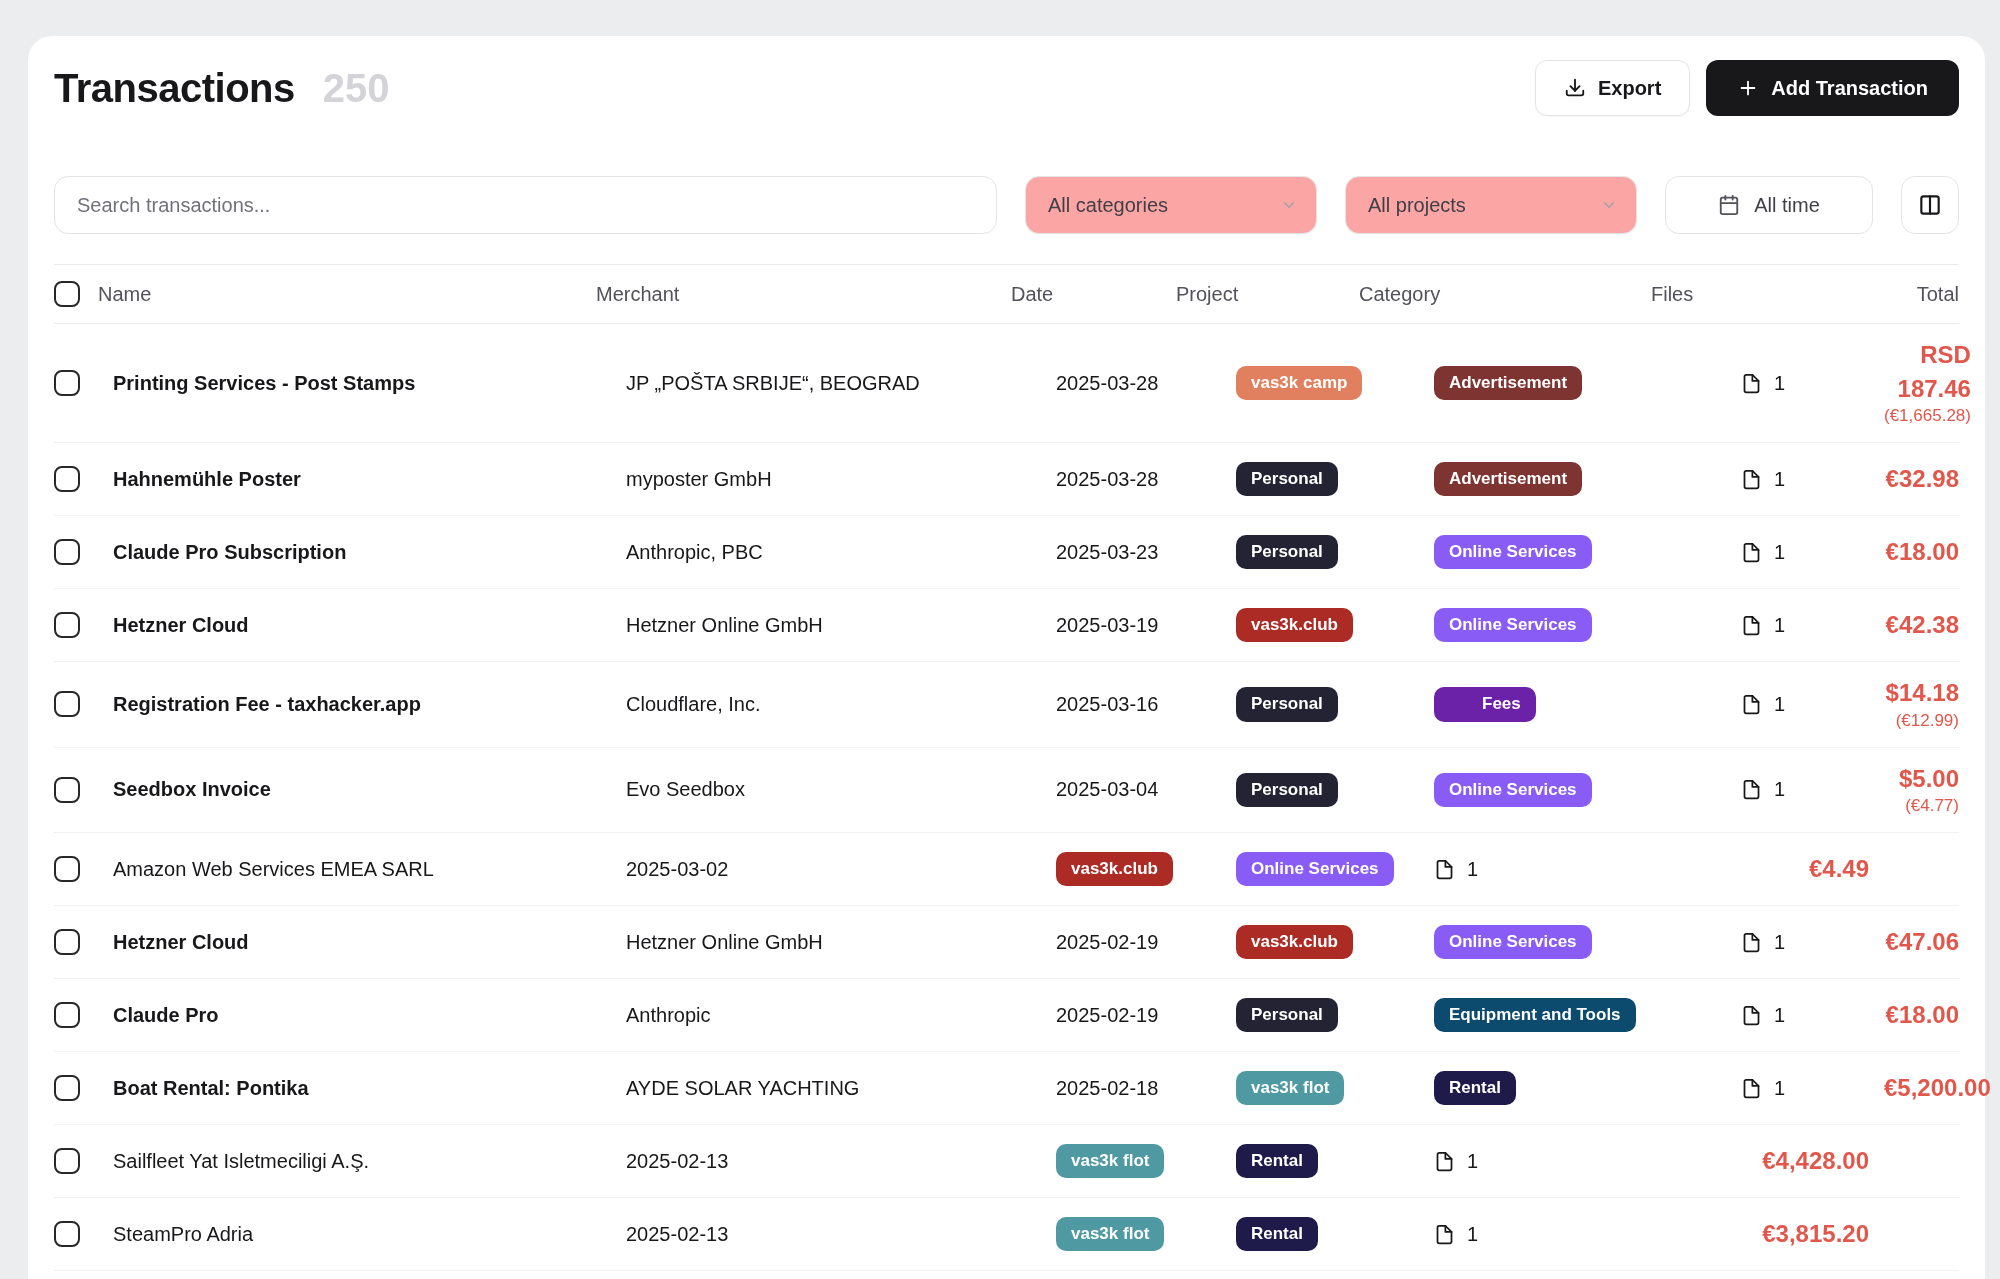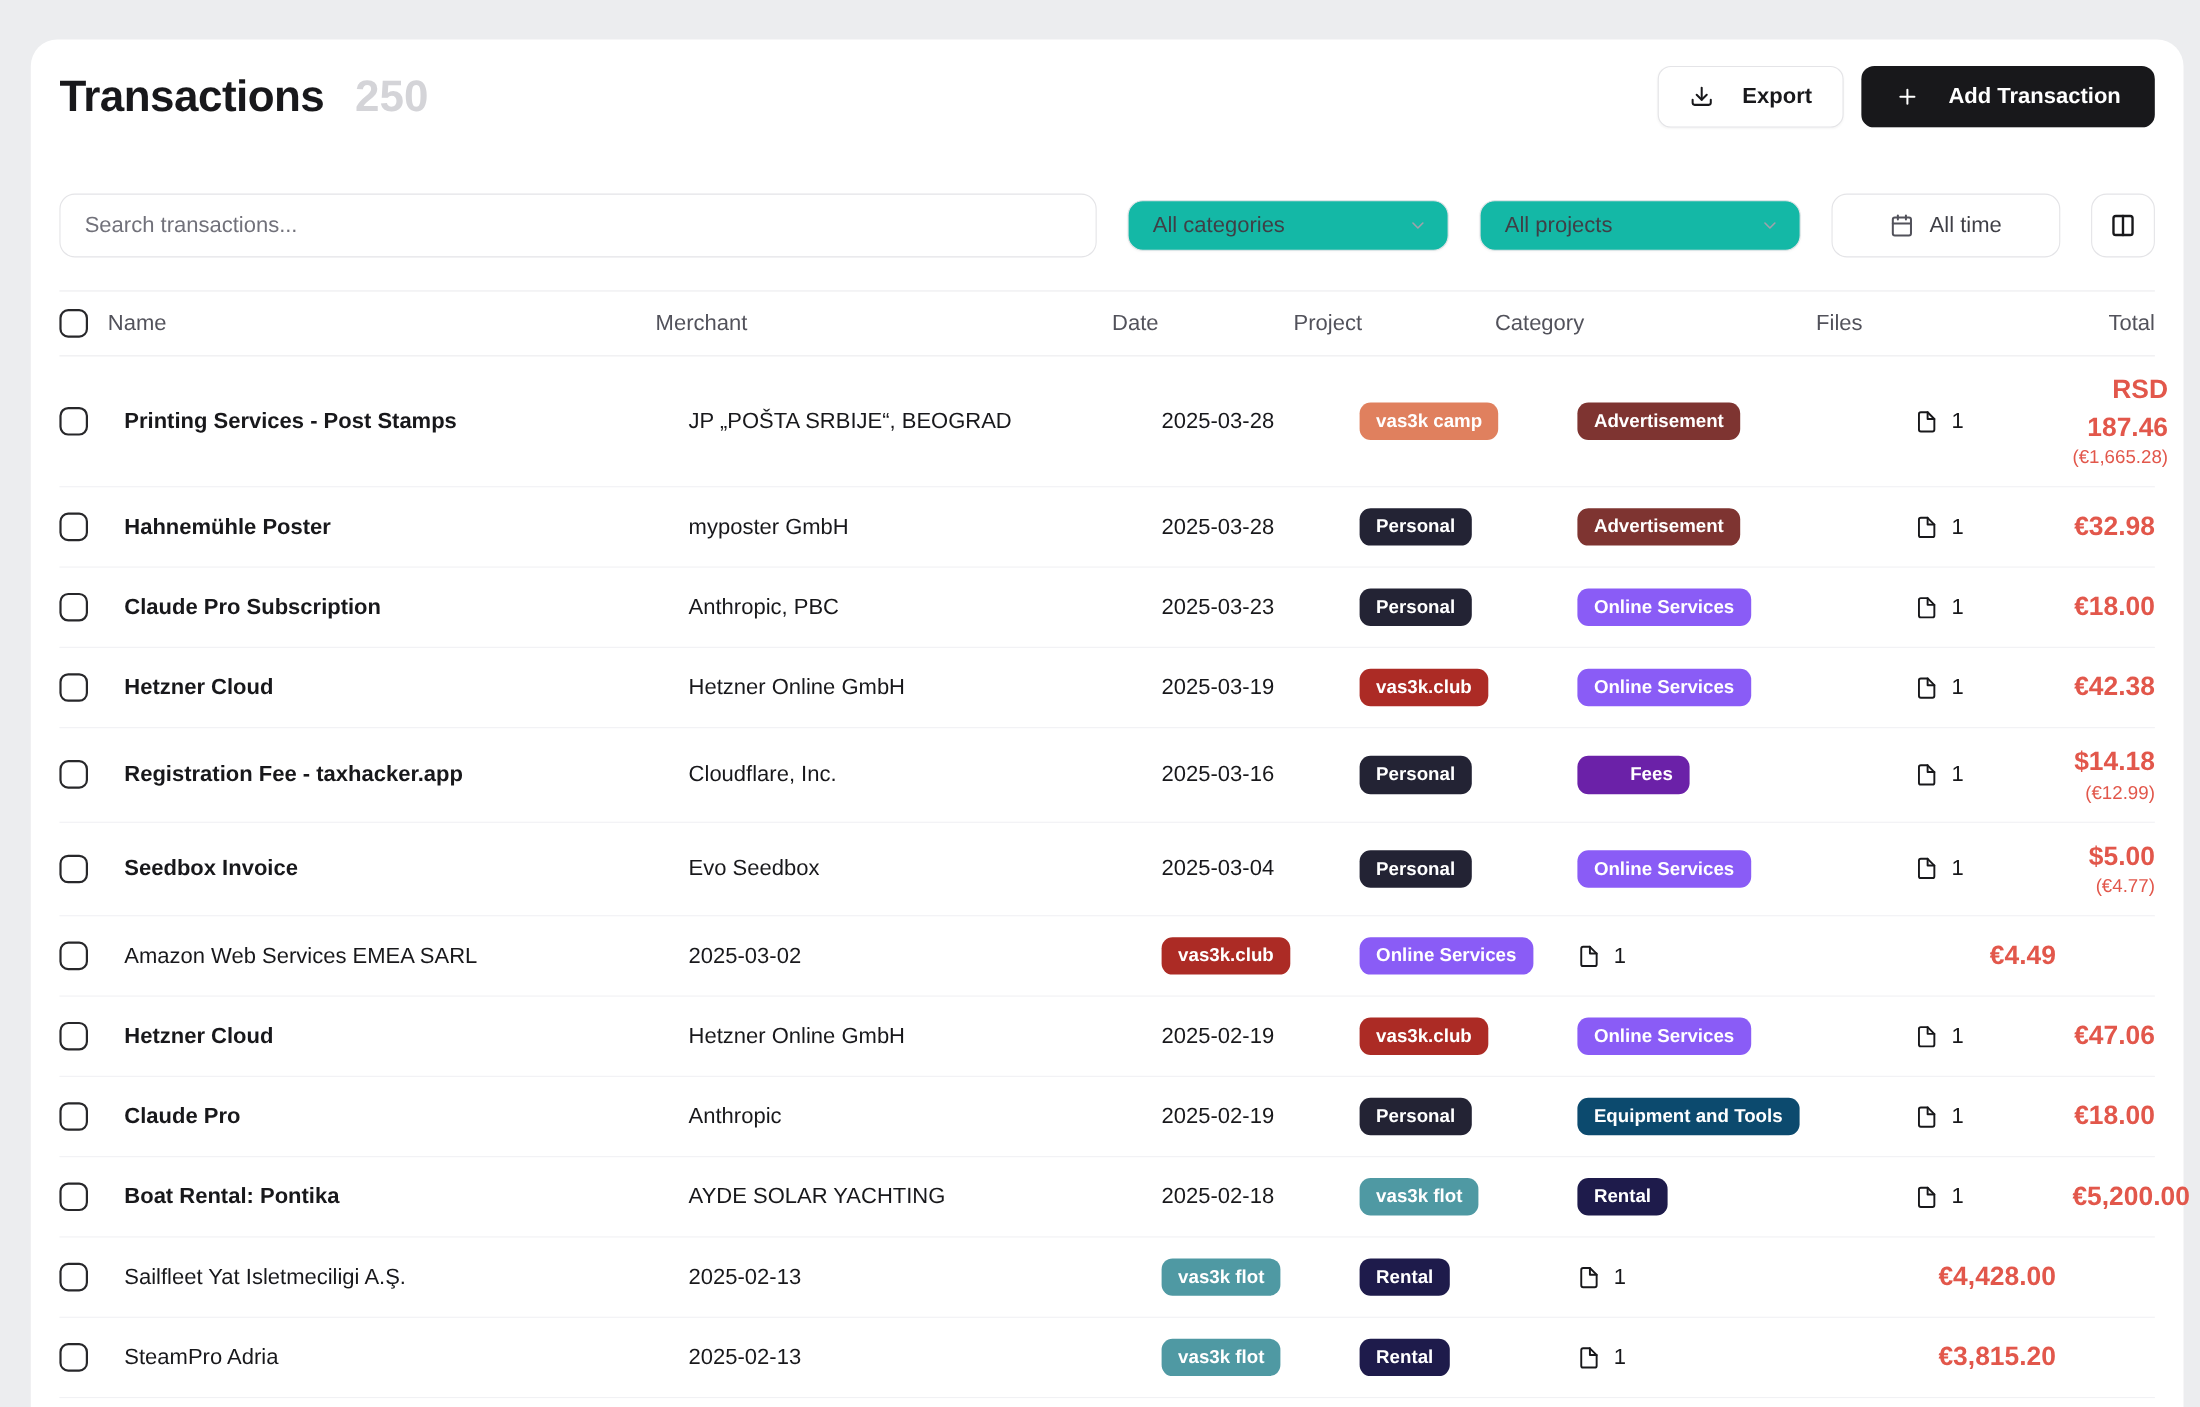--- a/index.html
+++ b/index.html
@@ -22,21 +22,21 @@
     display: flex; align-items: center;
     height: 84px;
   }
   .title-wrap { display: flex; align-items: baseline; }
   .page-title { font-size: 40px; font-weight: 700; letter-spacing: -0.5px; }
   .page-count { font-size: 40px; font-weight: 600; color: #D4D4D8; margin-left: 28px; }
   .header-actions { margin-left: auto; display: flex; gap: 16px; }
   .btn {
     display: inline-flex; align-items: center; justify-content: center;
     height: 56px; border-radius: 12px; font-size: 20px; font-weight: 600;
-    cursor: pointer; border: 1px solid transparent; gap: 26px;
+    cursor: pointer; border: 1px solid transparent; gap: 12px;
   }
   .btn-outline {
     background: #fff; border-color: #E4E4E7; color: #18181B;
     padding: 0 28px;
     box-shadow: 0 1px 2px rgba(0,0,0,0.04);
   }
   .btn-dark {
     background: var(--dark-btn-bg, #18181B); color: #fff;
     padding: 0 30px;
   }
@@ -51,22 +51,22 @@
     height: 58px;
     border: 1px solid #E4E4E7; border-radius: 14px;
     font-size: 20px; padding: 0 22px;
     font-family: inherit; color: #18181B;
     outline: none; background: #fff;
     max-width: 978px;
   }
   .search-input::placeholder { color: #71717A; }
   .select {
     position: relative;
-    height: 46px; border: 1px solid #E4E4E7; border-radius: 14px;
-    background: #14b8a6; display: flex; align-items: center;
+    height: 58px; border: 1px solid #E4E4E7; border-radius: 14px;
+    background: #fca5a5; display: flex; align-items: center;
     font-size: 20px; color: #3F3F46;
     padding: 0 52px 0 22px; cursor: pointer;
     box-shadow: 0 1px 2px rgba(0,0,0,0.03);
   }
   .select .chevron {
     position: absolute; right: 18px; top: 50%; transform: translateY(-50%);
     color: #A1A1AA;
   }
   .select-categories { width: 292px; }
   .select-projects  { width: 292px; }

